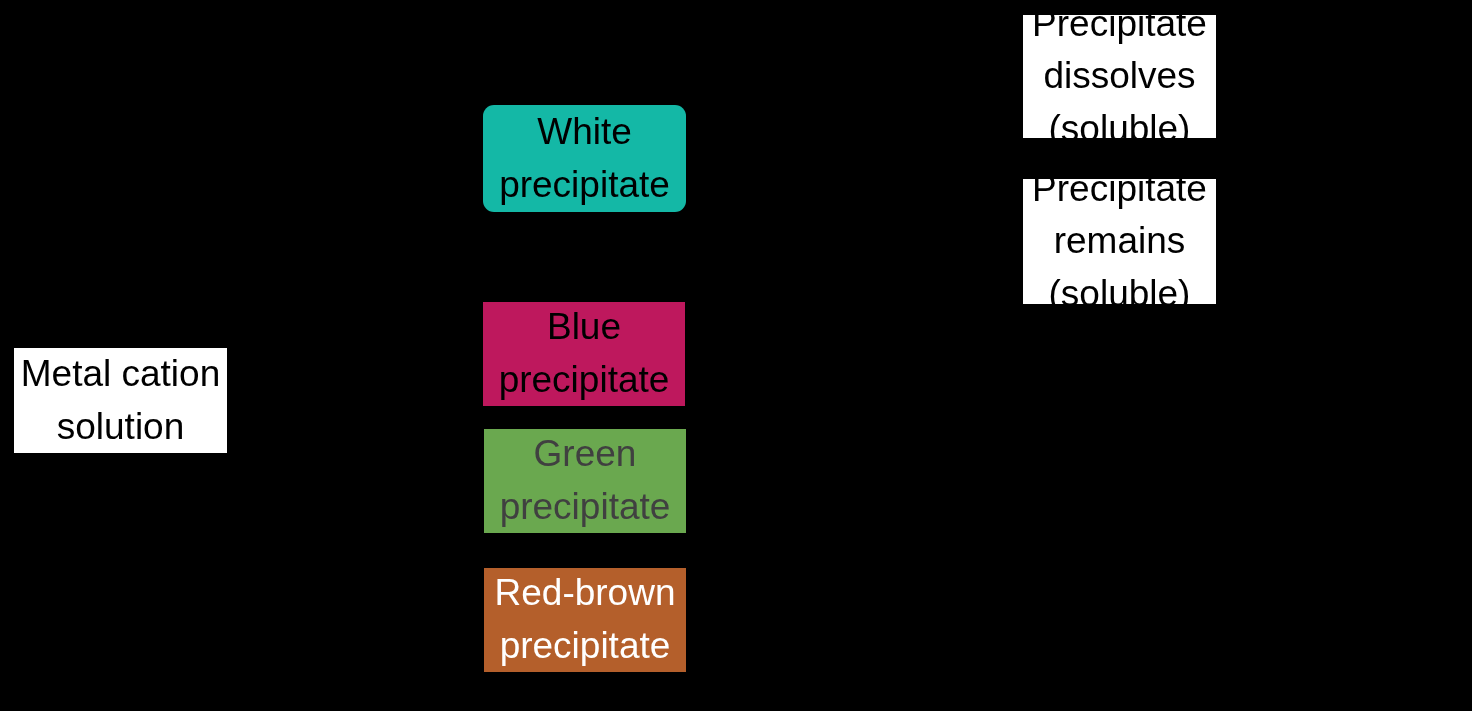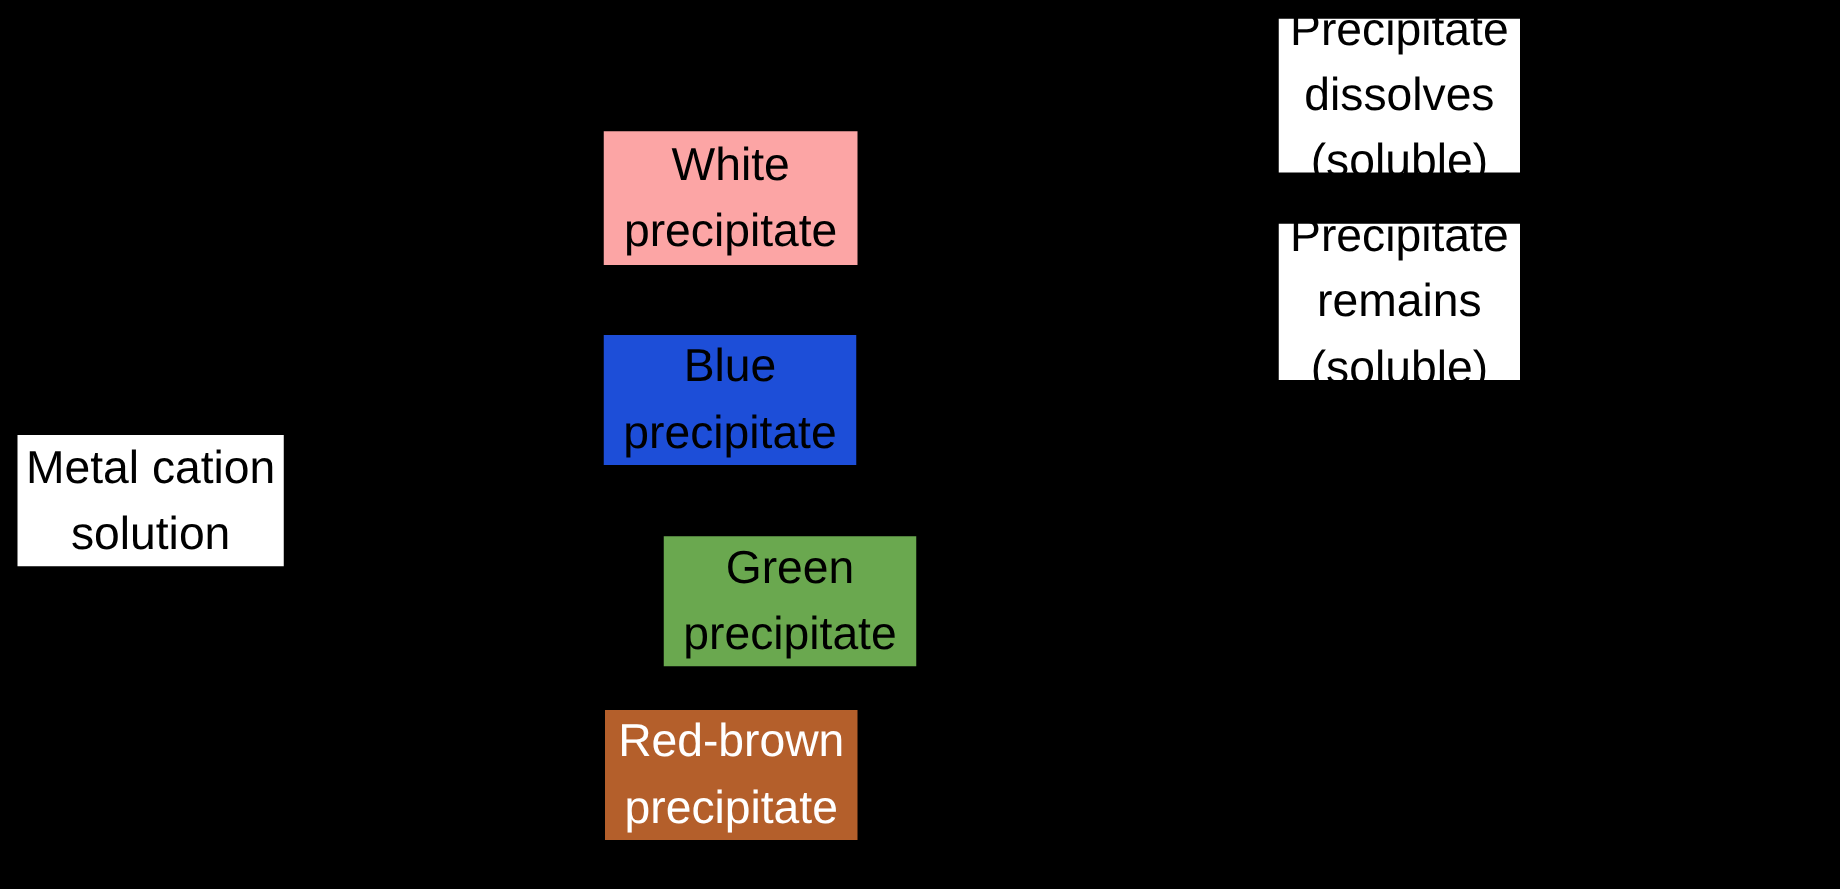--- a/index.html
+++ b/index.html
@@ -36,27 +36,27 @@
   .node-remains    { left: 1023px; top: 179px; width: 193px; height: 125px; }
 </style>
 </head>
 <body>
 
 <div class="canvas" style="background-color: rgb(0, 0, 0);">
 
   <div class="node node-metal" style="background-color: rgb(255, 255, 255); color: rgb(0, 0, 0);">Metal cation
 solution</div>
 
-  <div class="node node-white" style="background-color: #fca5a5; color: rgb(0, 0, 0);">White
+  <div class="node node-white" style="background-color: #14b8a6; color: rgb(0, 0, 0); border-radius: 11px;">White
 precipitate</div>
 
-  <div class="node node-blue" style="background-color: #1d4ed8; color: rgb(0, 0, 0);">Blue
+  <div class="node node-blue" style="background-color: #be185d; color: rgb(0, 0, 0); margin-top: 34px;">Blue
 precipitate</div>
 
-  <div class="node node-green" style="background-color: rgb(106, 168, 79); color: #000000; margin-left: 47px;">Green
+  <div class="node node-green" style="background-color: rgb(106, 168, 79); color: #404040;">Green
 precipitate</div>
 
   <div class="node node-redbrown" style="background-color: rgb(180, 95, 43); color: rgb(255, 255, 255);">Red-brown
 precipitate</div>
 
   <div class="node node-dissolves" style="background-color: rgb(255, 255, 255); color: rgb(0, 0, 0);">Precipitate
 dissolves
 (soluble)</div>
 
   <div class="node node-remains" style="background-color: rgb(255, 255, 255); color: rgb(0, 0, 0);">Precipitate

